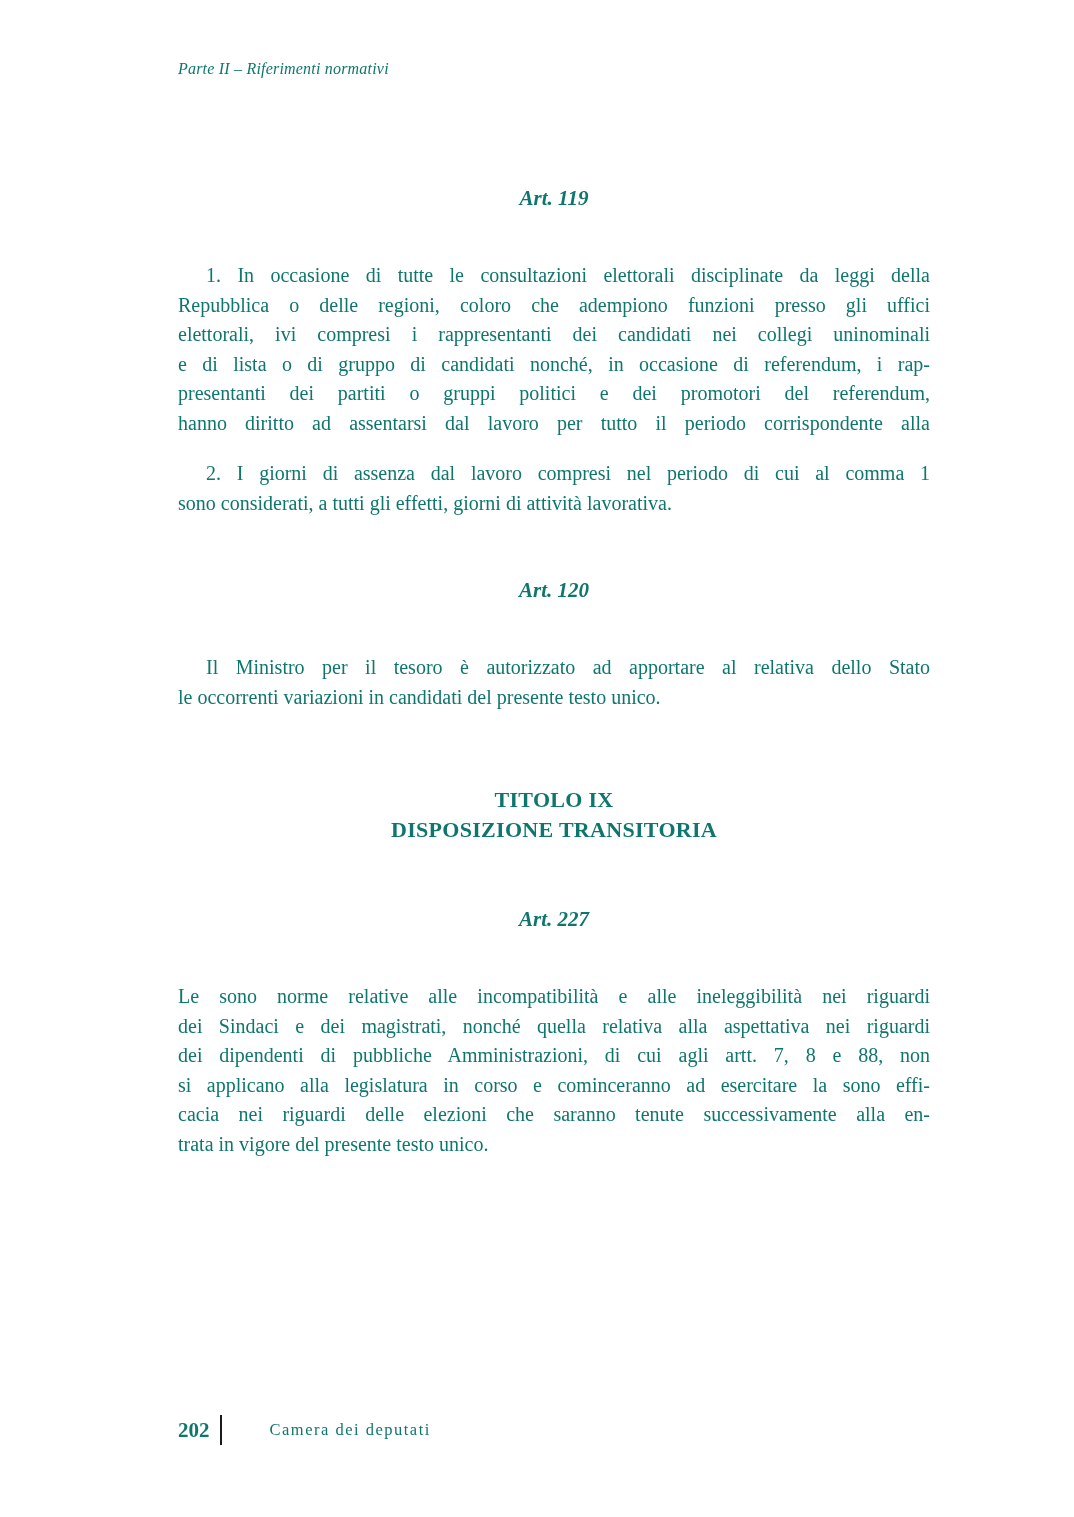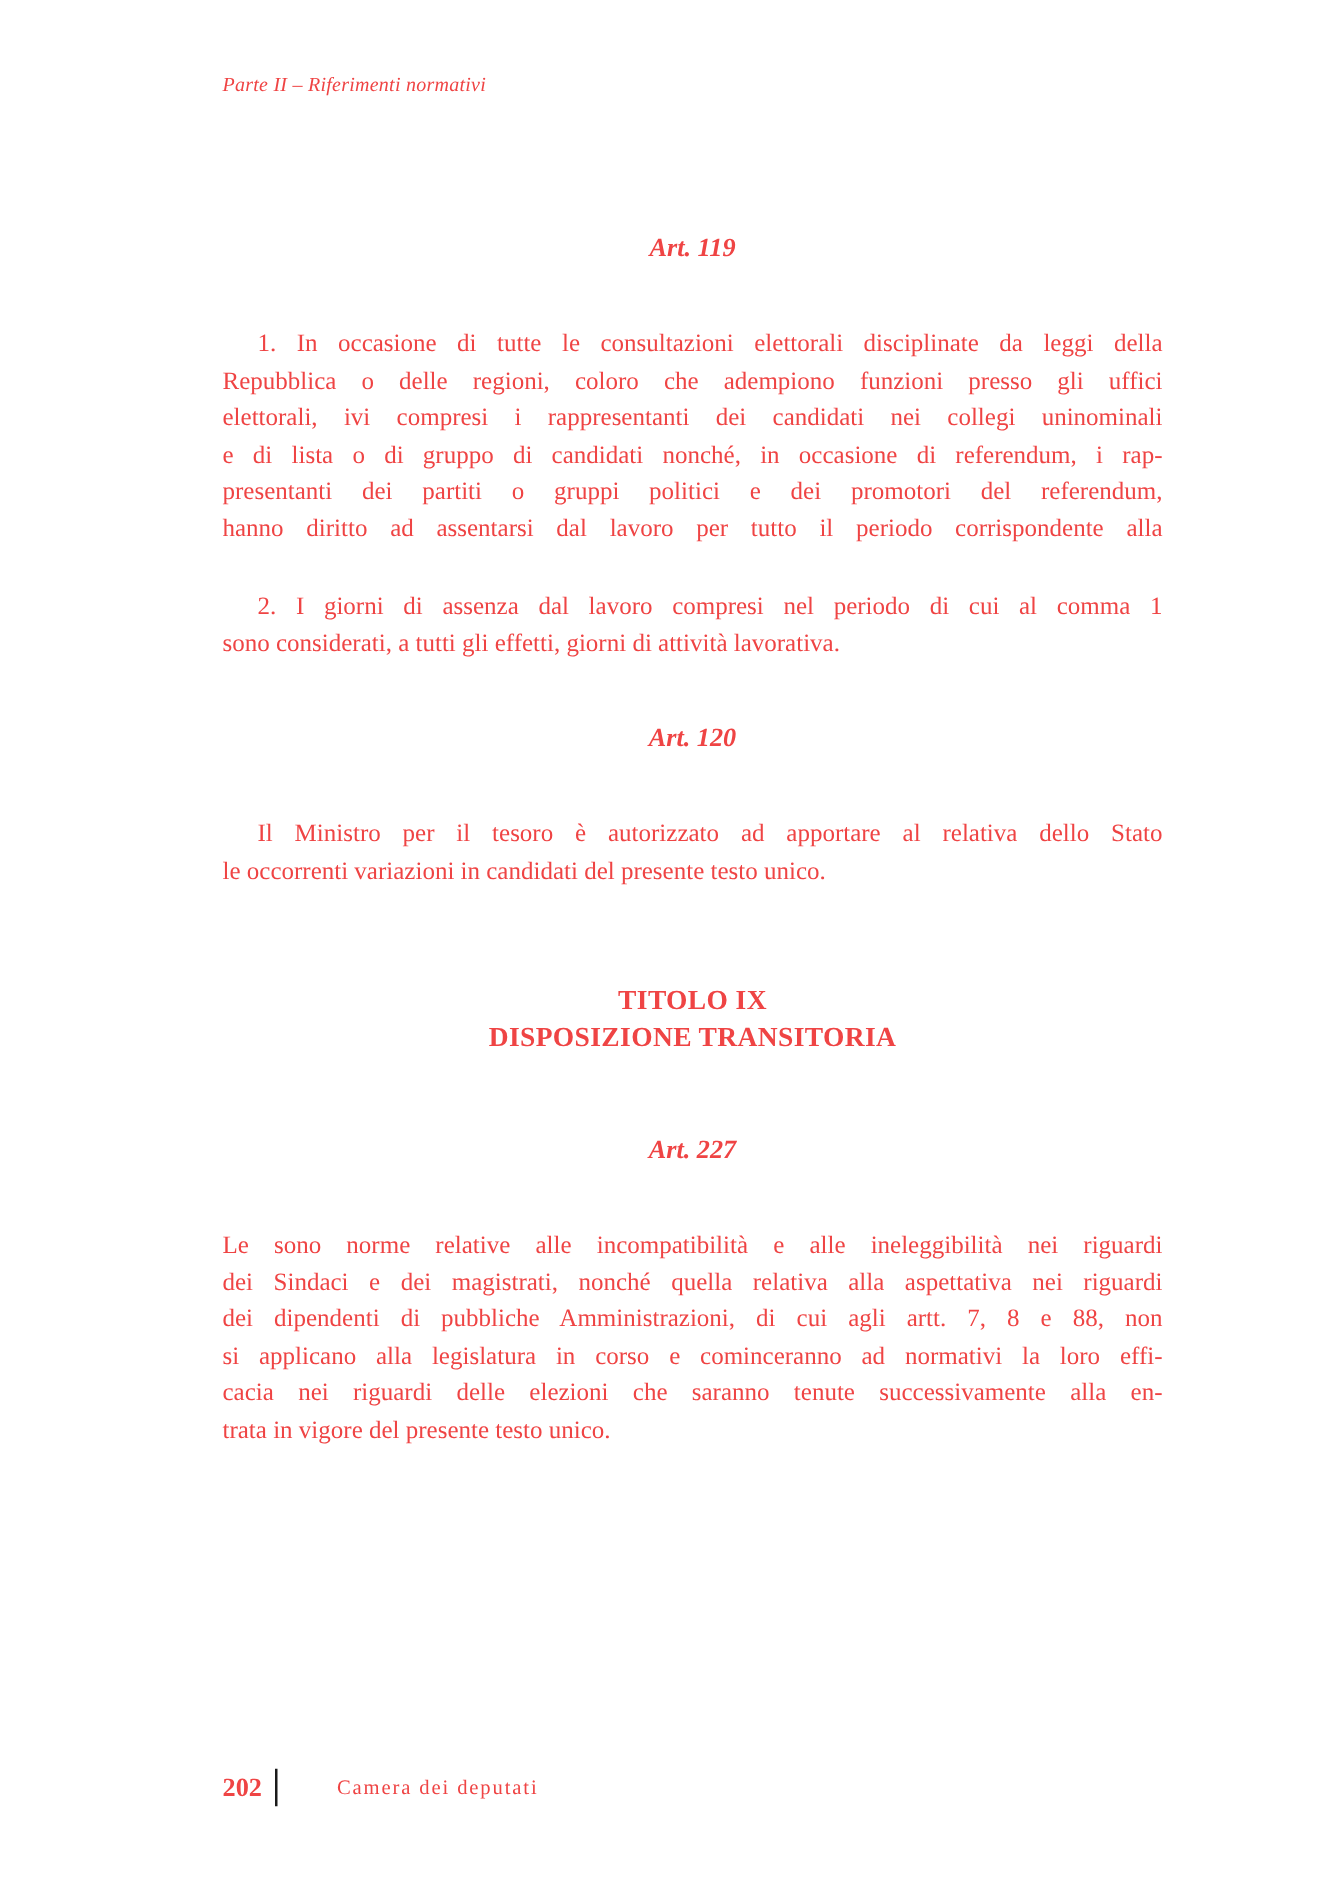--- a/index.html
+++ b/index.html
@@ -3,21 +3,21 @@
 <meta charset="utf-8">
 <style>
   * { margin: 0; padding: 0; box-sizing: border-box; }
   html, body { background: #ffffff; }
   .page {
     position: relative;
     width: 1074px;
     height: 1517px;
     background: #ffffff;
     font-family: "Liberation Serif", serif;
-    color: #ef4444;
+    color: #0f766e;
     overflow: hidden;
   }
   .block {
     position: absolute;
     left: 178px;
     width: 752px;
   }
   .running-header {
     top: 60px;
     font-style: italic;
@@ -32,21 +32,21 @@
   }
   .art-title-119 { top: 186px; }
   .art-title-120 { top: 578px; }
   .art-title-121 { top: 907px; }
   .para {
     font-size: 20px;
     line-height: 29.6px;
     margin-top: 15px;
   }
   .para-119-1 { top: 246px; }
-  .para-119-2 { top: 456px; }
+  .para-119-2 { top: 444px; }
   .para-120   { top: 638px; }
   .para-121   { top: 967px; }
   .pline {
     text-align: justify;
     text-align-last: justify;
     white-space: nowrap;
   }
   .pline.last {
     text-align-last: left;
   }
@@ -117,21 +117,21 @@
     <div>TITOLO IX</div>
     <div>DISPOSIZIONE TRANSITORIA</div>
   </div>
 
   <div class="block art-title art-title-121">Art. 227</div>
 
   <div class="block para para-121">
       <div class="pline">Le sono norme relative alle incompatibilità e alle ineleggibilità nei riguardi</div>
       <div class="pline">dei Sindaci e dei magistrati, nonché quella relativa alla aspettativa nei riguardi</div>
       <div class="pline">dei dipendenti di pubbliche Amministrazioni, di cui agli artt. 7, 8 e 88, non</div>
-      <div class="pline">si applicano alla legislatura in corso e cominceranno ad normativi la loro effi-</div>
+      <div class="pline">si applicano alla legislatura in corso e cominceranno ad esercitare la sono effi-</div>
       <div class="pline">cacia nei riguardi delle elezioni che saranno tenute successivamente alla en-</div>
       <div class="pline last">trata in vigore del presente testo unico.</div>
     </div>
 
   <div class="block footer">
     <span class="page-num">202</span>
     <span class="footer-bar"></span>
     <span class="publisher">Camera dei deputati</span>
   </div>
 

